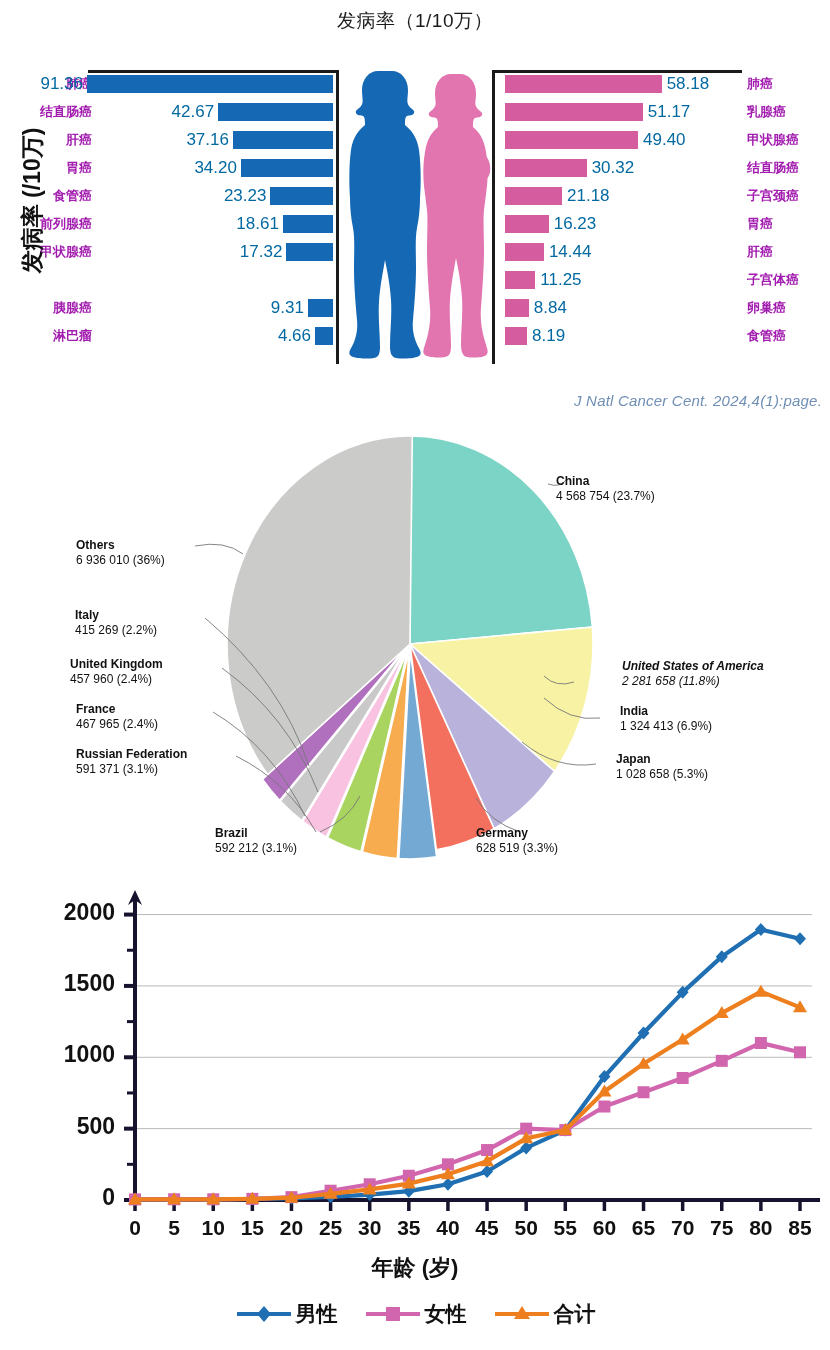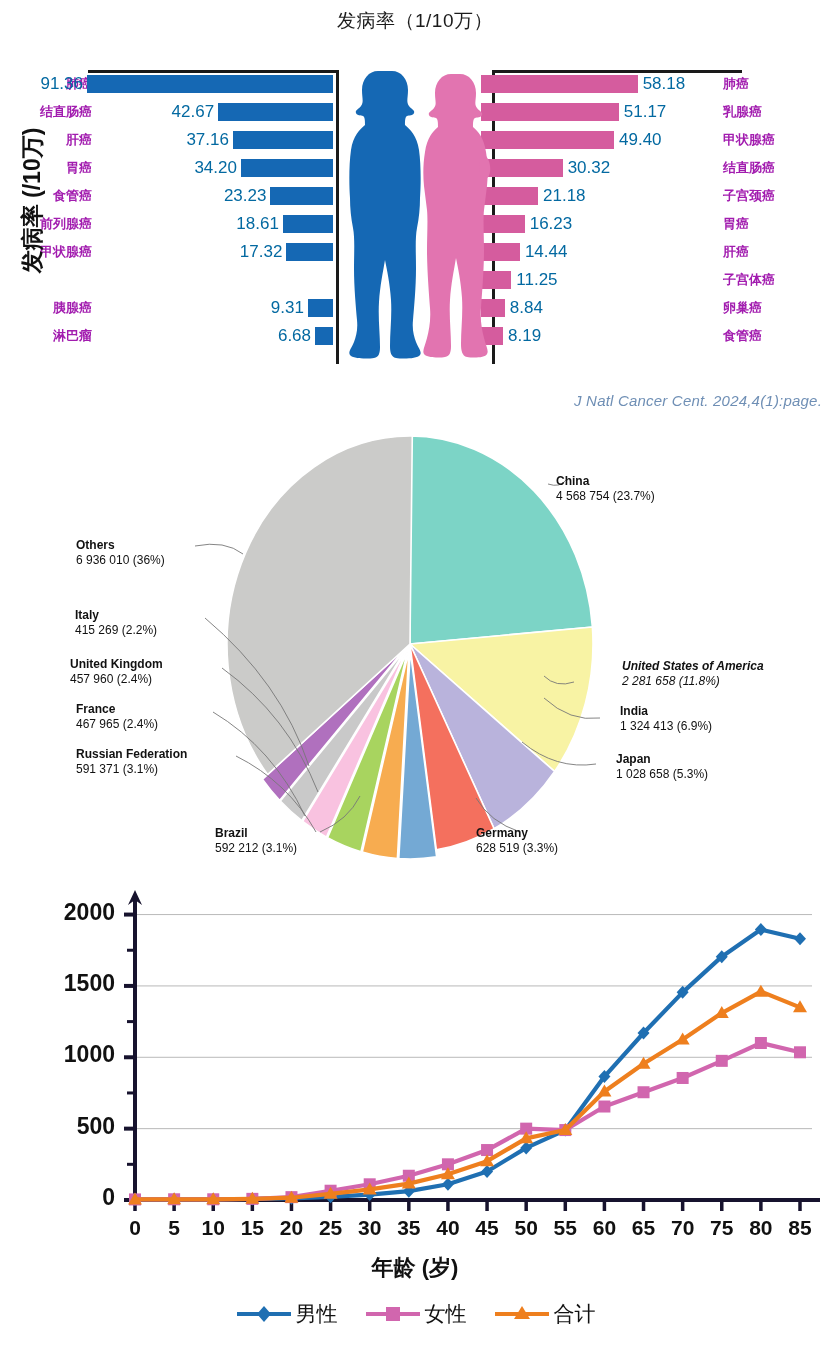--- a/index.html
+++ b/index.html
@@ -18,21 +18,21 @@
   #bars-title {
     position:absolute; left:0; top:8px; width:830px;
     text-align:center; font-size:19px; color:#1b1b1b; font-weight:500;
     letter-spacing:0.5px;
   }
 
   .axis-rule { position:absolute; background:#1a1a1a; }
 
   
   #left-half { position:absolute; left:26px; top:62px; width:312px; height:300px; }
-  #right-half { position:absolute; left:476px; top:62px; width:312px; height:300px; }
+  #right-half { position:absolute; left:500px; top:62px; width:312px; height:300px; }
 
   .lbl-cn {
     font-size:13px; color:#a21caf; font-weight:700;
     white-space:nowrap; line-height:1;
   }
   .bar-val {
     font-size:17px; color:#0369a1; white-space:nowrap; line-height:1;
   }
   .bar-fill-blue { background:#1568B4; height:18px; }
   .bar-fill-pink { background:#D55C9E; height:18px; }
@@ -75,21 +75,21 @@
     position:absolute; left:0; top:1253px; width:830px; text-align:center;
     font-size:22px; font-weight:700; color:#111;
   }
   .ytick-lbl { position:absolute; font-size:23px; font-weight:700; color:#111;
                text-align:right; width:80px; }
   .xtick-lbl { position:absolute; font-size:21px; font-weight:700; color:#111;
                text-align:center; width:34px; }
   #legend { position:absolute; left:0; top:1300px; width:830px;
             display:flex; justify-content:center; align-items:center; gap:26px; }
   .leg-item { display:flex; align-items:center; gap:3px; }
-  .leg-txt { font-size:21px; font-weight:400; color:#111; }
+  .leg-txt { font-size:21px; font-weight:700; color:#111; }
 </style>
 </head>
 <body>
 
 <div id="page">
 
   <div id="panel-bars">
 
     <div id="bars-title">发病率（1/10万）</div>
 
@@ -135,21 +135,21 @@
           <span class="bar-val" style="right: 55.6366px;">17.32</span>
           <div class="bar-fill-blue" style="width: 46.6366px; background: rgb(21, 104, 180);"></div>
         </div>
         <div class="rowL" style="top: 232px;">
           <span class="lbl-cn">胰腺癌</span>
           <span class="bar-val" style="right: 34.0685px;">9.31</span>
           <div class="bar-fill-blue" style="width: 25.0685px; background: rgb(21, 104, 180);"></div>
         </div>
         <div class="rowL" style="top: 260px;">
           <span class="lbl-cn">淋巴瘤</span>
-          <span class="bar-val" style="right: 26.9869px;">6.68</span>
+          <span class="bar-val" style="right: 26.9869px;">4.66</span>
           <div class="bar-fill-blue" style="width: 17.9869px; background: rgb(21, 104, 180);"></div>
         </div>
       </div>
     <div id="right-half">
         <div class="rowR" style="top: 8px;">
           <div class="bar-fill-pink" style="width: 156.658px; background: rgb(213, 92, 158);"></div>
           <span class="bar-val" style="left: 166.658px;">58.18</span>
           <span class="lbl-cn">肺癌</span>
         </div>
         <div class="rowR" style="top: 36px;">

